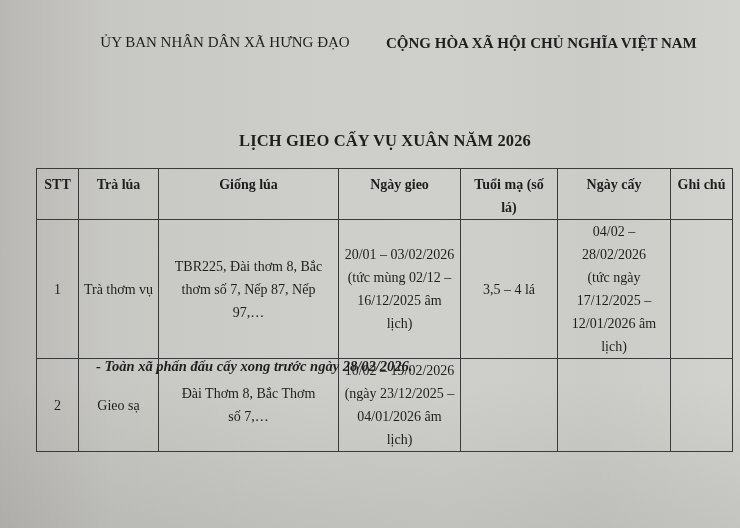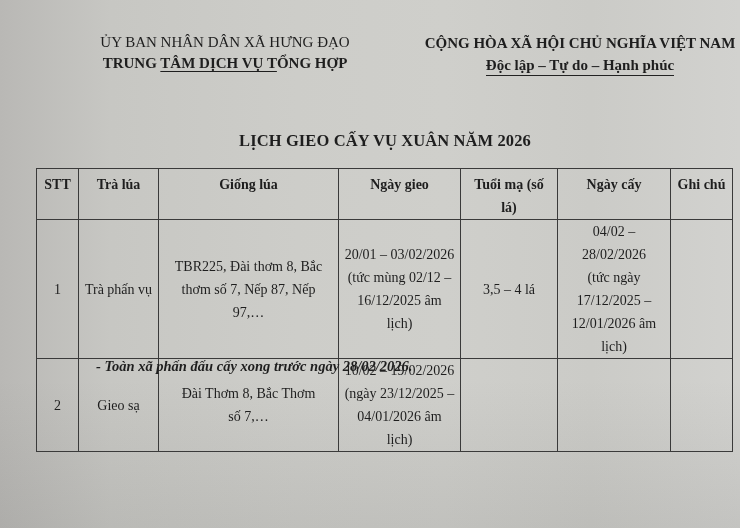--- a/index.html
+++ b/index.html
@@ -12,21 +12,21 @@
   .shade {
     position: absolute; left: 0; right: 0; top: 380px; bottom: 0;
     background: linear-gradient(180deg, rgba(0,0,0,0) 0%, rgba(90,90,88,0.12) 100%);
     pointer-events: none;
   }
   .abs { position: absolute; }
   .left-header { left: 80px; top: 33px; width: 290px; text-align: center; }
   .left-header .l1 { font-size: 15px; line-height: 19px; }
   .left-header .l2 { font-size: 15px; font-weight: bold; line-height: 22px; }
   .left-header .l2 u { text-decoration: underline; text-decoration-thickness: 1px; text-underline-offset: 3px; }
-  .right-header { left: 420px; top: 33px; width: 320px; text-align: center; }
+  .right-header { left: 386px; top: 33px; width: 320px; }
   .right-header .r1 { font-size: 15px; font-weight: bold; line-height: 20px; }
   .right-header .r2 { font-size: 15px; font-weight: bold; line-height: 22px; display: inline-block; border-bottom: 1px solid #222; line-height: 20px; margin-top: 2px; }
   .right-header .r3 { font-size: 14.5px; font-style: italic; line-height: 20px; margin-top: 5px; }
   .title { left: 0; width: 770px; top: 131px; text-align: center; font-size: 16.5px; font-weight: bold; letter-spacing: 0.1px; }
   table.sched {
     position: absolute; left: 36px; top: 168px;
     border-collapse: collapse; table-layout: fixed;
     font-size: 14px; line-height: 23px;
   }
   table.sched th, table.sched td {
@@ -39,26 +39,24 @@
   .notes .lbl { display: inline-block; width: 52px; }
   .notes .n2 { padding-left: 50px; font-style: italic; }
 </style>
 </head>
 <body>
 
 <div class="shade"></div>
 
 <div class="abs left-header">
   <div class="l1">ỦY BAN NHÂN DÂN XÃ HƯNG ĐẠO</div>
-  <div class="l2"><span>TRUNG </span><u>TÂM DỊCH VỤ T</u><span>ỔNG HỢP</span></div>
 </div>
 
 <div class="abs right-header">
   <div class="r1">CỘNG HÒA XÃ HỘI CHỦ NGHĨA VIỆT NAM</div>
-  <div class="r2">Độc lập – Tự do – Hạnh phúc</div>
 </div>
 
 <div class="abs title">LỊCH GIEO CẤY VỤ XUÂN NĂM 2026</div>
 
 <table class="sched">
   <colgroup>
     <col style="width:42px">
       <col style="width:80px">
       <col style="width:180px">
       <col style="width:122px">
@@ -73,21 +71,21 @@
       <th>Giống lúa</th>
       <th>Ngày gieo</th>
       <th>Tuổi mạ (số lá)</th>
       <th>Ngày cấy</th>
       <th>Ghi chú</th>
     </tr>
   </thead>
   <tbody>
     <tr class="r1">
       <td>1</td>
-      <td>Trà phấn vụ</td>
+      <td>Trà thơm vụ</td>
       <td style="padding:0 12px">TBR225, Đài thơm 8, Bắc thơm số 7, Nếp 87, Nếp 97,…</td>
       <td>
         <div>20/01 – 03/02/2026</div>
         <div>(tức mùng 02/12 –</div>
         <div>16/12/2025 âm lịch)</div>
       </td>
       <td>3,5 – 4 lá</td>
       <td>
         <div>04/02 – 28/02/2026</div>
         <div>(tức ngày</div>

